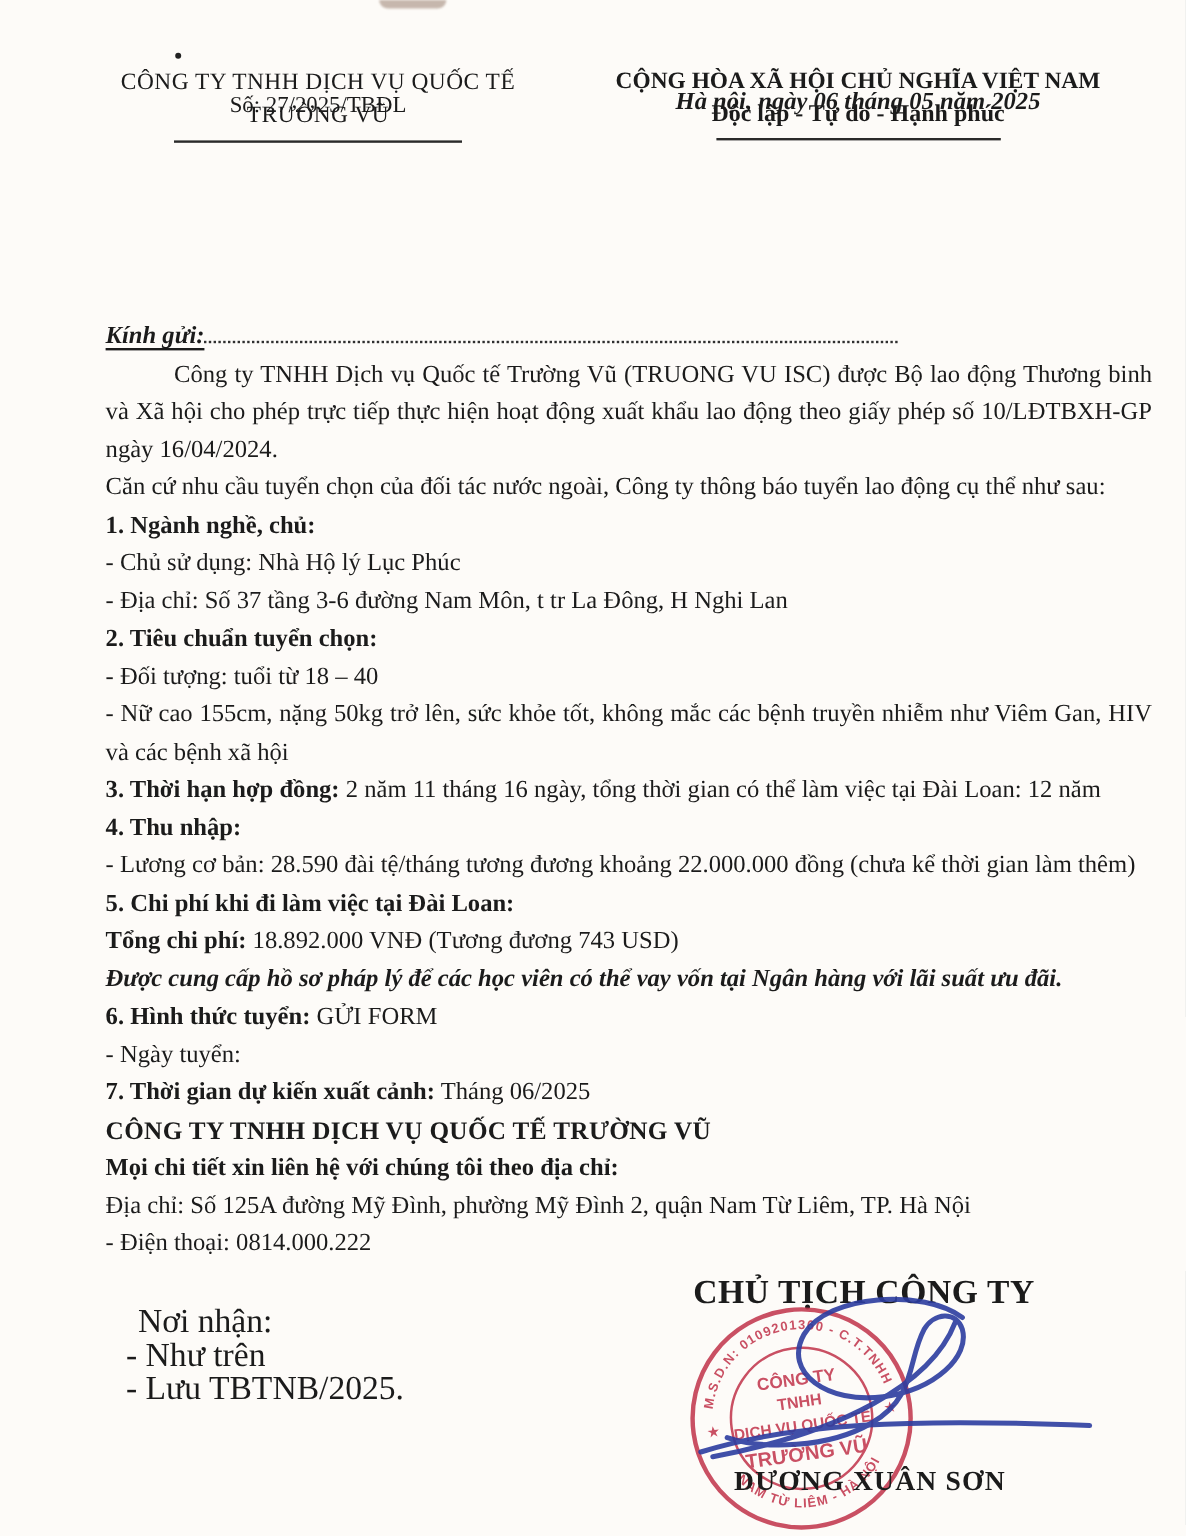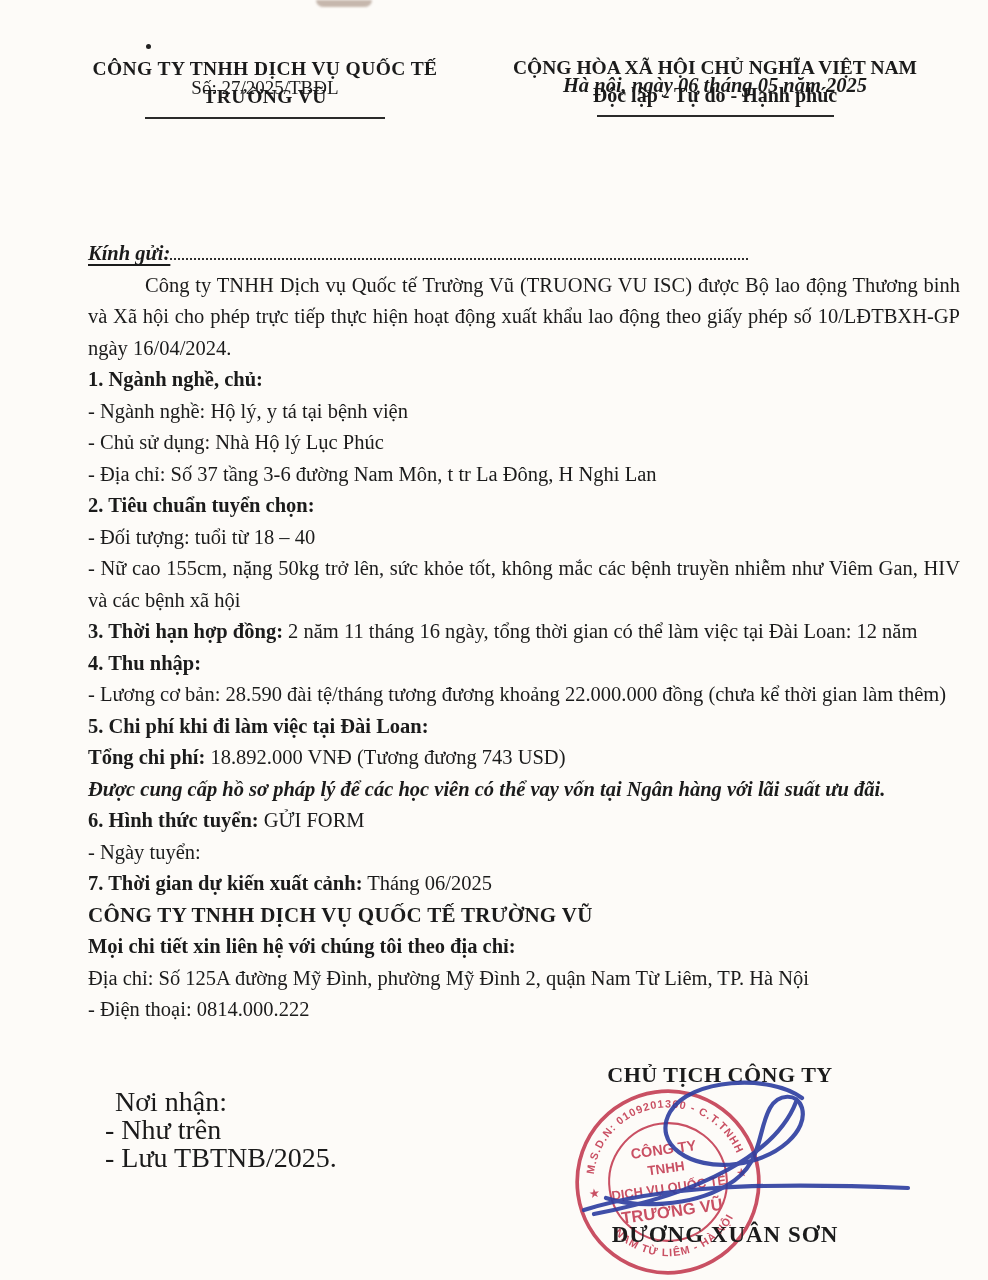--- a/index.html
+++ b/index.html
@@ -11,53 +11,53 @@
   
   .smudge-top { position:absolute; left:316px; top:0; width:56px; height:7px;
     background:#b9a79b; border-radius:0 0 10px 10px; filter:blur(1px); opacity:.8; }
   .dot-artifact { position:absolute; left:146px; top:44px; width:5px; height:5px;
     background:#222; border-radius:50%; }
 
   
   .header { position:absolute; top:55px; left:0; width:988px; }
   .hdr-left { position:absolute; left:80px; top:0; width:370px; text-align:center; }
   .hdr-right { position:absolute; left:500px; top:0; width:430px; text-align:center; }
-  .company-name { font-weight:bold; font-size:19.5px; line-height:28px; letter-spacing:.4px; }
+  .company-name { font-weight:normal; font-size:19.5px; line-height:28px; letter-spacing:.4px; }
   .motto1 { font-weight:bold; font-size:19.5px; line-height:26px; }
   .motto2 { font-weight:bold; font-size:20px; line-height:28px; }
   .hdr-rule { height:0; border-bottom:2px solid #2a2a2a; margin:6px auto 0 auto; }
   .rule-left { width:240px; }
   .rule-right { width:237px; }
   .doc-number { position:absolute; left:80px; top:77px; width:370px; text-align:center;
     font-size:19px; }
   .date-line { position:absolute; left:500px; top:74px; width:430px; text-align:center;
     font-weight:bold; font-style:italic; font-size:20.5px; }
 
   
   .title-block { position:absolute; top:180px; left:88px; width:872px; text-align:center; }
   .doc-title { font-weight:bold; font-size:27px; letter-spacing:1.5px; line-height:30px; }
   .doc-subtitle { font-weight:bold; font-size:19.5px; margin-top:4px; line-height:26px; }
 
   
-  .body { position:absolute; top:238px; left:88px; width:872px; font-size:20.5px; }
+  .body { position:absolute; top:264px; left:88px; width:872px; font-size:20.5px; }
   .row { margin:0; line-height:31.5px; }
   .b { font-weight:bold; }
   .bi { font-weight:bold; font-style:italic; }
   .just { text-align:justify; }
   .nowrap { white-space:nowrap; }
   .indent { text-indent:57px; }
   .salutation-label { font-weight:bold; font-style:italic;
     text-decoration:underline; text-underline-offset:4px; }
   .leader { display:inline-block; width:578px; height:20px; vertical-align:baseline;
     border-bottom:2.5px dotted #2f2f2f; }
   .contact-company { font-weight:bold; font-size:21px; letter-spacing:.3px; }
 
   
   .signer-title { position:absolute; left:555px; top:1062px; width:330px; text-align:center;
-    font-weight:bold; font-size:22px; letter-spacing:.5px; }
+    font-weight:bold; font-size:28px; letter-spacing:.5px; }
   .recipients { position:absolute; left:105px; top:1088px; font-size:28px; line-height:28px; }
   .recipients .ttl { margin-left:10px; }
   .signer-name { position:absolute; left:560px; top:1222px; width:330px; text-align:center;
     font-weight:bold; font-size:23px; letter-spacing:1px; }
 
   .stamp { position:absolute; left:572px; top:1086px; transform:rotate(-8deg); opacity:.87; }
   .stamp-inner { font-family:"Liberation Sans","DejaVu Sans",sans-serif; font-weight:bold; }
   .signature-svg { position:absolute; left:540px; top:1068px; }
 </style>
 </head>
@@ -80,23 +80,23 @@
       <div class="hdr-rule rule-right"></div>
     </div>
   </div>
   <div class="doc-number">Số: 27/2025/TBĐL</div>
   <div class="date-line">Hà nội, ngày 06 tháng 05 năm 2025</div>
 
 
   <div class="body">
     <p class="row"><span class="salutation-label">Kính gửi:</span><span class="leader"></span></p>
     <p class="row just indent">Công ty TNHH Dịch vụ Quốc tế Trường Vũ (TRUONG VU ISC) được Bộ lao động Thương binh và Xã hội cho phép trực tiếp thực hiện hoạt động xuất khẩu lao động theo giấy phép số 10/LĐTBXH-GP ngày 16/04/2024.</p>
+    <p class="row">Căn cứ nhu cầu tuyển chọn của đối tác nước ngoài, Công ty thông báo tuyển lao động cụ thể như sau:</p>
 
     <p class="row b">1. Ngành nghề, chủ:</p>
-    <p class="row">- Ngành nghề: Hộ lý, y tá tại bệnh viện</p>
     <p class="row">- Chủ sử dụng: Nhà Hộ lý Lục Phúc</p>
     <p class="row">- Địa chỉ: Số 37 tầng 3-6 đường Nam Môn, t tr La Đông, H Nghi Lan</p>
 
     <p class="row b">2. Tiêu chuẩn tuyển chọn:</p>
     <p class="row">- Đối tượng: tuổi từ 18 – 40</p>
     <p class="row just">- Nữ cao 155cm, nặng 50kg trở lên, sức khỏe tốt, không mắc các bệnh truyền nhiễm như Viêm Gan, HIV và các bệnh xã hội</p>
 
     <p class="row nowrap"><span class="b">3. Thời hạn hợp đồng:</span><span> 2 năm 11 tháng 16 ngày, tổng thời gian có thể làm việc tại Đài Loan: 12 năm</span></p>
 
     <p class="row b">4. Thu nhập:</p>

